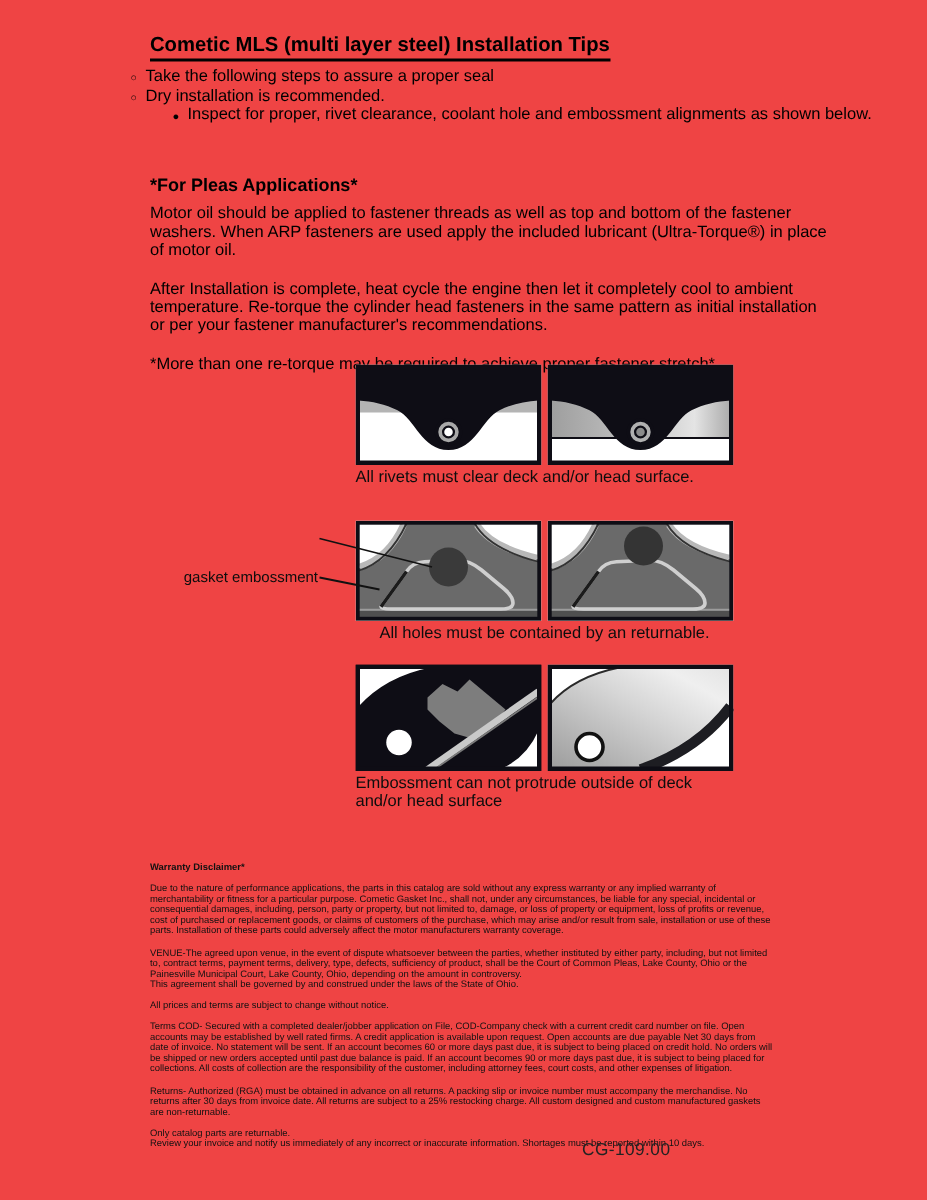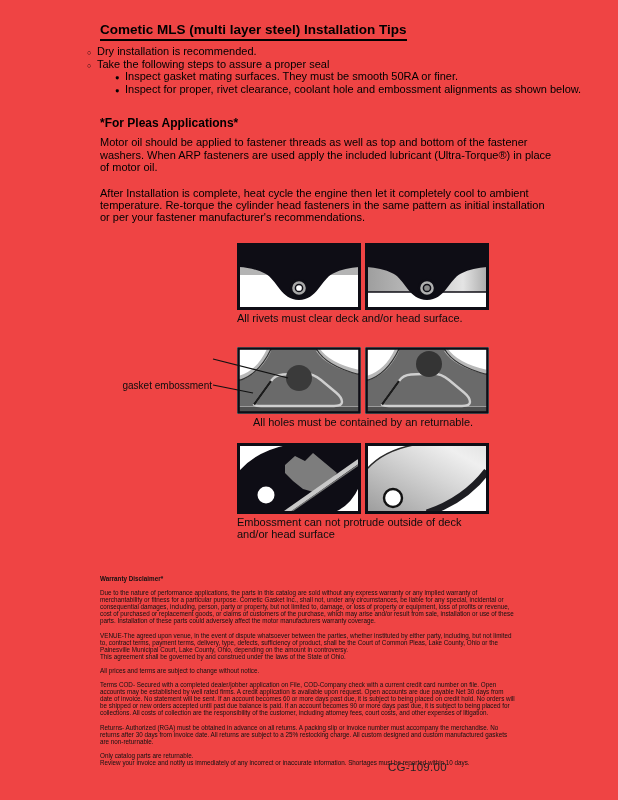--- a/index.html
+++ b/index.html
@@ -35,30 +35,30 @@
   .pagenum{position:absolute;left:388px;top:761px;font-size:11.5px;letter-spacing:.3px;color:#222;}
 </style>
 </head>
 <body>
 
 <div class="doc">
 
   <div class="title">Cometic MLS (multi layer steel) Installation Tips</div>
 
   <div class="bullets">
+    <div class="b">Take the following steps to assure a proper seal</div>
     <div class="b">Dry installation is recommended.</div>
-    <div class="b">Take the following steps to assure a proper seal</div>
-    <div class="sb">Inspect gasket mating surfaces.  They must be smooth 50RA or finer.</div>
     <div class="sb">Inspect for proper, rivet clearance, coolant hole and embossment alignments as shown below.</div>
   </div>
 
   <div class="diesel">
     <div class="h">*For Pleas Applications*</div>
     <p>Motor oil should be applied to fastener threads as well as top and bottom of the fastener washers. When ARP fasteners are used apply the included lubricant (Ultra-Torque®) in place of motor oil.</p>
     <p>After Installation is complete, heat cycle the engine then let it completely cool to ambient temperature. Re-torque the cylinder head fasteners in the same pattern as initial installation or per your fastener manufacturer's recommendations.</p>
+    <p>*More than one re-torque may be required to achieve proper fastener stretch*</p>
   </div>
 
   <div class="dlabel" style="left:237px;top:228px;">RIGHT</div>
   <div class="dlabel" style="left:365px;top:228px;">WRONG</div>
 
   <svg class="panel" style="left:237px;top:243px;" width="124" height="67" viewBox="0 0 124 67">
     <rect x="0" y="0" width="124" height="67" fill="#ffffff"></rect>
     <rect x="2" y="23" width="120" height="9" fill="#b4b4b4"></rect>
     <path d="M2,2 H122 V24 C113,24.5 104,26.5 96,30.5 C84,36.5 80,57 62,57 C44,57 40,36.5 28,30.5 C20,26.5 11,24.5 2,24 Z" fill="#0e0d15"></path>
     <circle cx="62" cy="45" r="8" fill="#a8a8a8" stroke="#0e0d15" stroke-width="2.4"></circle>

